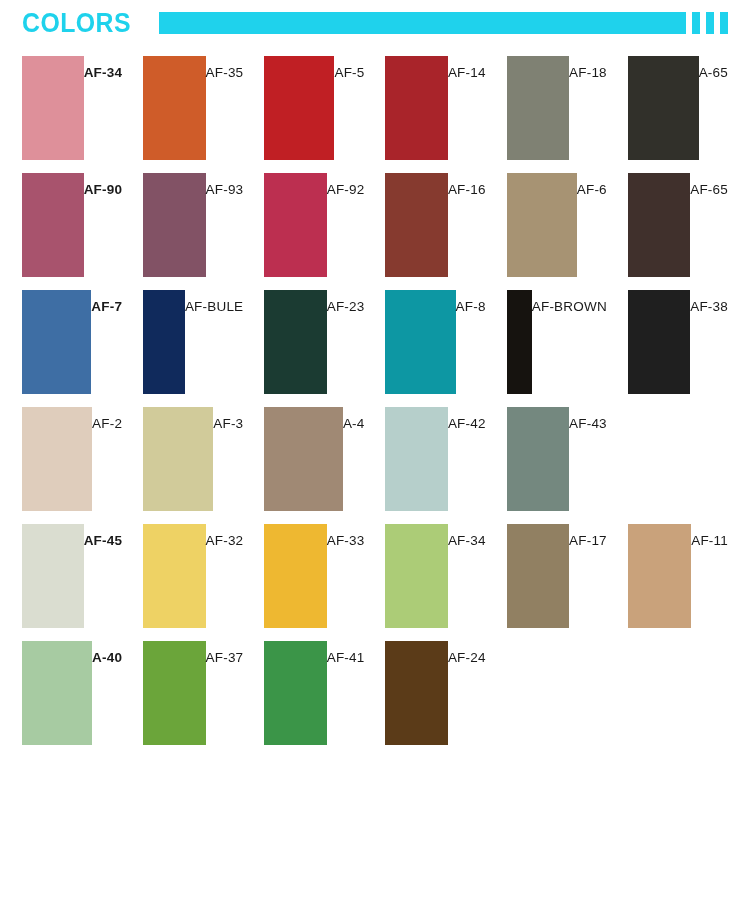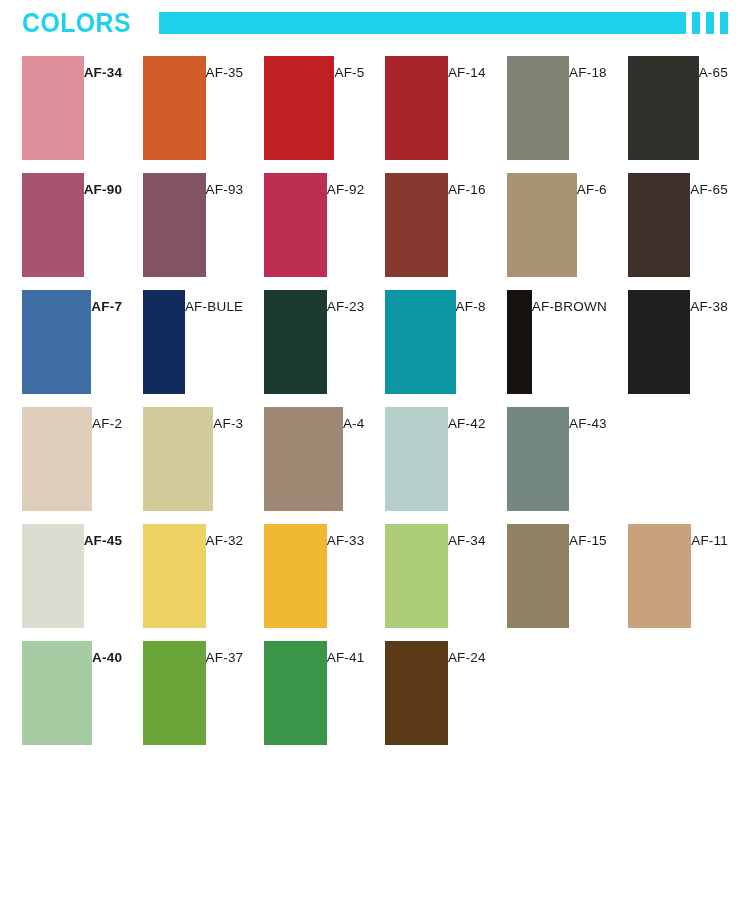--- a/index.html
+++ b/index.html
@@ -224,21 +224,21 @@
         <div class="swatch-cell">
           <div class="swatch-chip" style="background: rgb(238, 184, 49);"></div>
           <div class="swatch-label">AF-33</div>
         </div>
         <div class="swatch-cell">
           <div class="swatch-chip" style="background: rgb(172, 204, 119);"></div>
           <div class="swatch-label">AF-34</div>
         </div>
         <div class="swatch-cell">
           <div class="swatch-chip" style="background: rgb(145, 128, 98);"></div>
-          <div class="swatch-label">AF-15</div>
+          <div class="swatch-label">AF-17</div>
         </div>
         <div class="swatch-cell">
           <div class="swatch-chip" style="background: rgb(201, 162, 123);"></div>
           <div class="swatch-label">AF-11</div>
         </div>
       </div>
       <div class="swatch-row">
         <div class="swatch-cell">
           <div class="swatch-chip" style="background: rgb(167, 203, 162);"></div>
           <div class="swatch-label is-bold">A-40</div>

